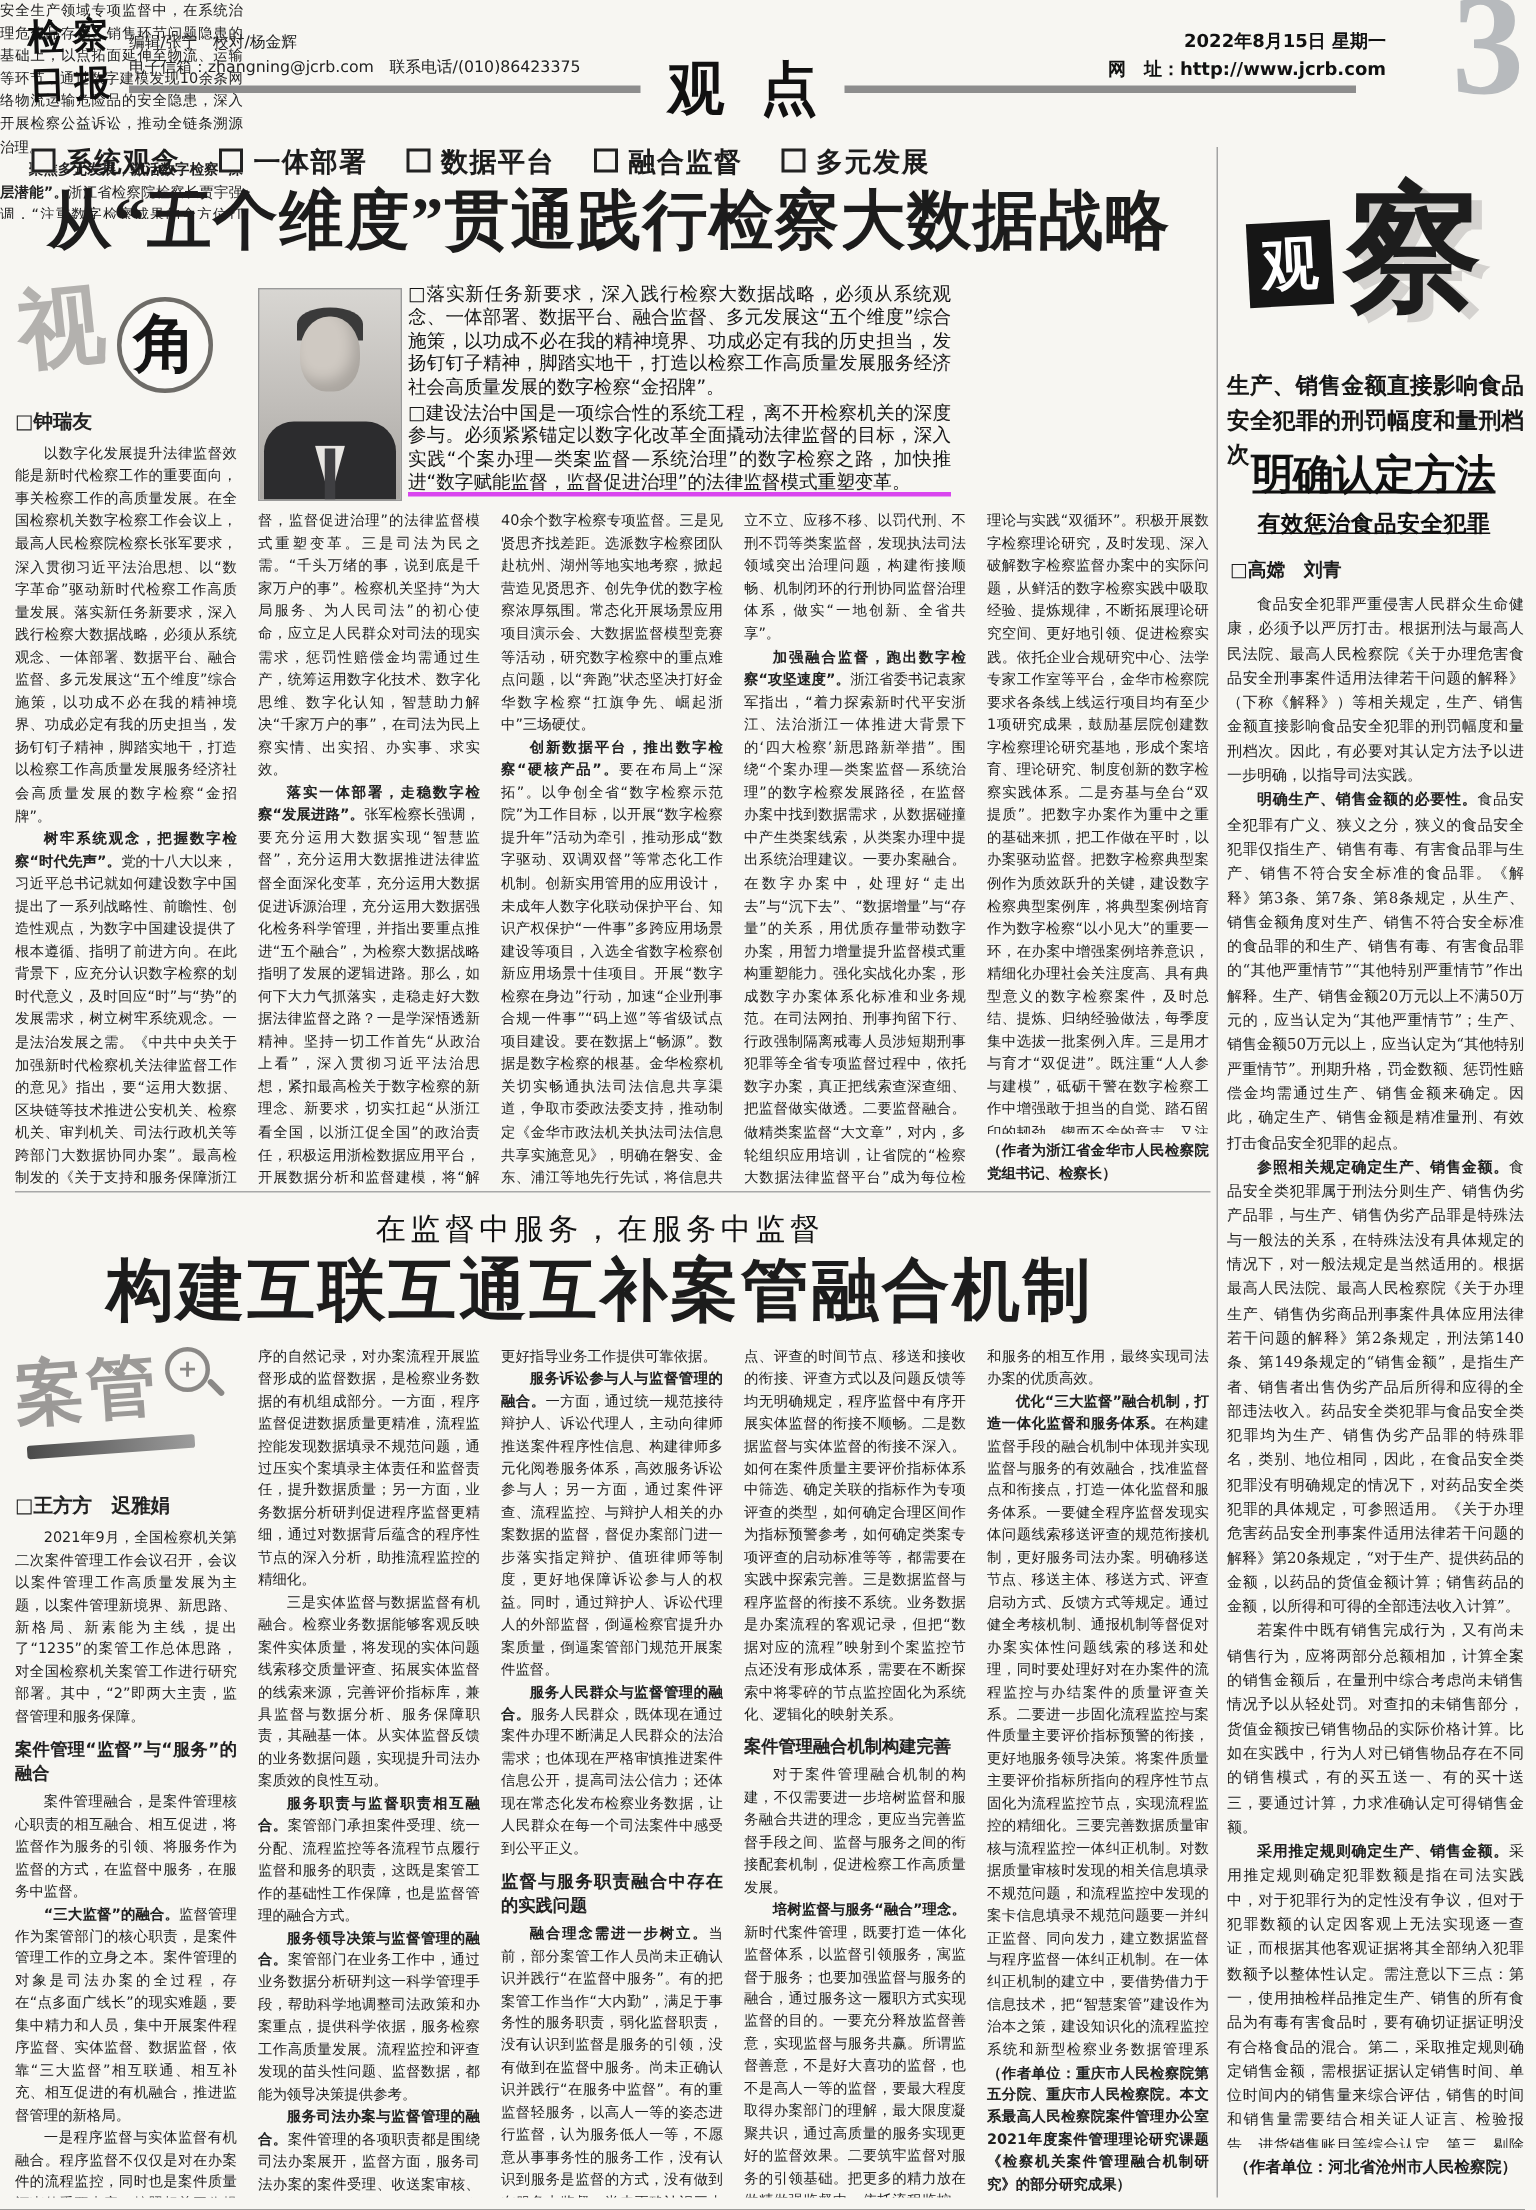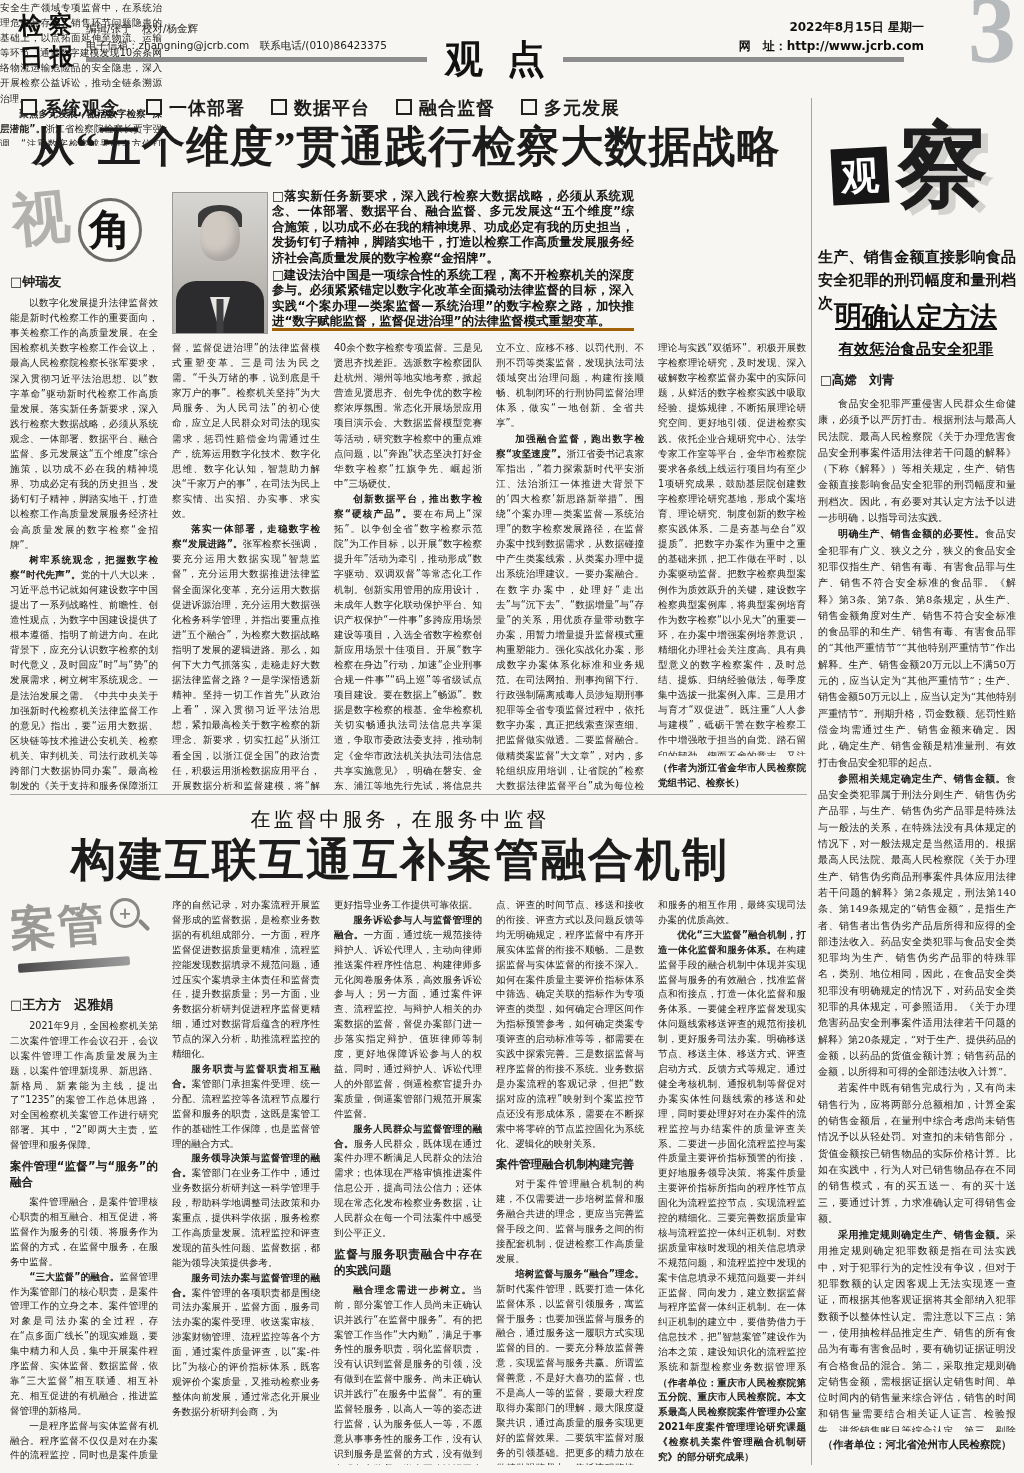--- a/index.html
+++ b/index.html
@@ -66,22 +66,22 @@
   .photo .hair{position:absolute;left:50%;top:12px;transform:translateX(-50%);width:44px;height:22px;
          border-radius:50% 50% 0 0;background:#3a3a3a;}
   .photo .head{position:absolute;left:50%;top:18px;transform:translateX(-50%);width:40px;height:50px;
          border-radius:48% 48% 44% 44%;background:#cfc9c2;box-shadow:inset -5px -7px 9px rgba(0,0,0,.18);}
   .photo .torso{position:absolute;bottom:0;left:50%;transform:translateX(-50%);width:88px;height:52px;
          background:#2c2c2e;border-radius:20px 20px 0 0;}
   .photo .shirt{position:absolute;bottom:0;left:50%;transform:translateX(-50%);width:20px;height:36px;
          background:#e8e6e2;clip-path:polygon(0 0,100% 0,50% 100%);}
   .photo .tie{position:absolute;bottom:0;left:50%;transform:translateX(-50%);width:7px;height:34px;background:#3f3f42;}
 
-  .intro-box{position:absolute;left:272px;top:188px;width:362px;height:140px;border-bottom:3px solid #a16207;
-             overflow:hidden;font-size:12.4px;font-weight:700;line-height:15.4px;text-align:justify;color:#151515;}
+  .intro-box{position:absolute;left:272px;top:188px;width:362px;height:140px;border-bottom:3px solid #d946ef;
+             overflow:hidden;font-size:12.4px;font-weight:400;line-height:15.4px;text-align:justify;color:#151515;}
   .intro-box .para{text-indent:0;margin-bottom:2px;}
 
   
   .case-kicker{position:absolute;left:10px;top:806px;width:780px;text-align:center;font-size:20px;
                letter-spacing:3px;color:#111;font-weight:500;}
   .case-headline{position:absolute;left:10px;top:830px;width:780px;text-align:center;
                font-family:"Liberation Serif",serif;font-size:45px;font-weight:900;letter-spacing:2px;}
   .casetext{font-size:9.6px;line-height:14.9px;text-align:justify;color:#222;}
   #case-col1{left:10px;top:898px;width:148px;height:567px;}
   #case-col2{left:172px;top:898px;width:148px;height:567px;}
@@ -224,20 +224,21 @@
           <p class="para">2021年9月，全国检察机关第二次案件管理工作会议召开，会议以案件管理工作高质量发展为主题，以案件管理新境界、新思路、新格局、新素能为主线，提出了“1235”的案管工作总体思路，对全国检察机关案管工作进行研究部署。其中，“2”即两大主责，监督管理和服务保障。</p>
           <p class="colsubhead">案件管理“监督”与“服务”的融合</p>
           <p class="para">案件管理融合，是案件管理核心职责的相互融合、相互促进，将监督作为服务的引领、将服务作为监督的方式，在监督中服务，在服务中监督。</p>
           <p class="para"><b class="leadin">“三大监督”的融合。</b>监督管理作为案管部门的核心职责，是案件管理工作的立身之本。案件管理的对象是司法办案的全过程，存在“点多面广线长”的现实难题，要集中精力和人员，集中开展案件程序监督、实体监督、数据监督，依靠“三大监督”相互联通、相互补充、相互促进的有机融合，推进监督管理的新格局。</p>
           <p class="para">一是程序监督与实体监督有机融合。程序监督不仅仅是对在办案件的流程监控，同时也是案件质量评查的重要内容。按照相关工作规定，对流程监控中发现的涉及事实认定、证据采信、法律适用等办案问题线索，应当及时移送办案部门，或者移送开展案件质量评查，二者紧密联系。流程监控中发现的倾向性问题，是有的放矢开展质量评查的指引；实体监督中发现的程序性问题，是对精细化开展流程监督的提示，二者互为素材、相互促进。</p>
         </div>
     </div>
     <div class="col casetext" id="case-col2">
       <div class="flow">
           <p class="para flush">序的自然记录，对办案流程开展监督形成的监督数据，是检察业务数据的有机组成部分。一方面，程序监督促进数据质量更精准，流程监控能发现数据填录不规范问题，通过压实个案填录主体责任和监督责任，提升数据质量；另一方面，业务数据分析研判促进程序监督更精细，通过对数据背后蕴含的程序性节点的深入分析，助推流程监控的精细化。</p>
+          <p class="para">三是实体监督与数据监督有机融合。检察业务数据能够客观反映案件实体质量，将发现的实体问题线索移交质量评查、拓展实体监督的线索来源，完善评价指标库，兼具监督与数据分析、服务保障职责，其融基一体。从实体监督反馈的业务数据问题，实现提升司法办案质效的良性互动。</p>
           <p class="para"><b class="leadin">服务职责与监督职责相互融合。</b>案管部门承担案件受理、统一分配、流程监控等各流程节点履行监督和服务的职责，这既是案管工作的基础性工作保障，也是监督管理的融合方式。</p>
           <p class="para"><b class="leadin">服务领导决策与监督管理的融合。</b>案管部门在业务工作中，通过业务数据分析研判这一科学管理手段，帮助科学地调整司法政策和办案重点，提供科学依据，服务检察工作高质量发展。流程监控和评查发现的苗头性问题、监督数据，都能为领导决策提供参考。</p>
           <p class="para"><b class="leadin">服务司法办案与监督管理的融合。</b>案件管理的各项职责都是围绕司法办案展开，监督方面，服务司法办案的案件受理、收送案审核、涉案财物管理、流程监控等各个方面，通过案件质量评查，以“案-件比”为核心的评价指标体系，既客观评价个案质量，又推动检察业务整体向前发展，通过常态化开展业务数据分析研判会商，为</p>
         </div>
     </div>
     <div class="col casetext" id="case-col3">
       <div class="flow">
           <p class="para flush">更好指导业务工作提供可靠依据。</p>
           <p class="para"><b class="leadin">服务诉讼参与人与监督管理的融合。</b>一方面，通过统一规范接待辩护人、诉讼代理人，主动向律师推送案件程序性信息、构建律师多元化阅卷服务体系，高效服务诉讼参与人；另一方面，通过案件评查、流程监控、与辩护人相关的办案数据的监督，督促办案部门进一步落实指定辩护、值班律师等制度，更好地保障诉讼参与人的权益。同时，通过辩护人、诉讼代理人的外部监督，倒逼检察官提升办案质量，倒逼案管部门规范开展案件监督。</p>
           <p class="para"><b class="leadin">服务人民群众与监督管理的融合。</b>服务人民群众，既体现在通过案件办理不断满足人民群众的法治需求；也体现在严格审慎推进案件信息公开，提高司法公信力；还体现在常态化发布检察业务数据，让人民群众在每一个司法案件中感受到公平正义。</p>

